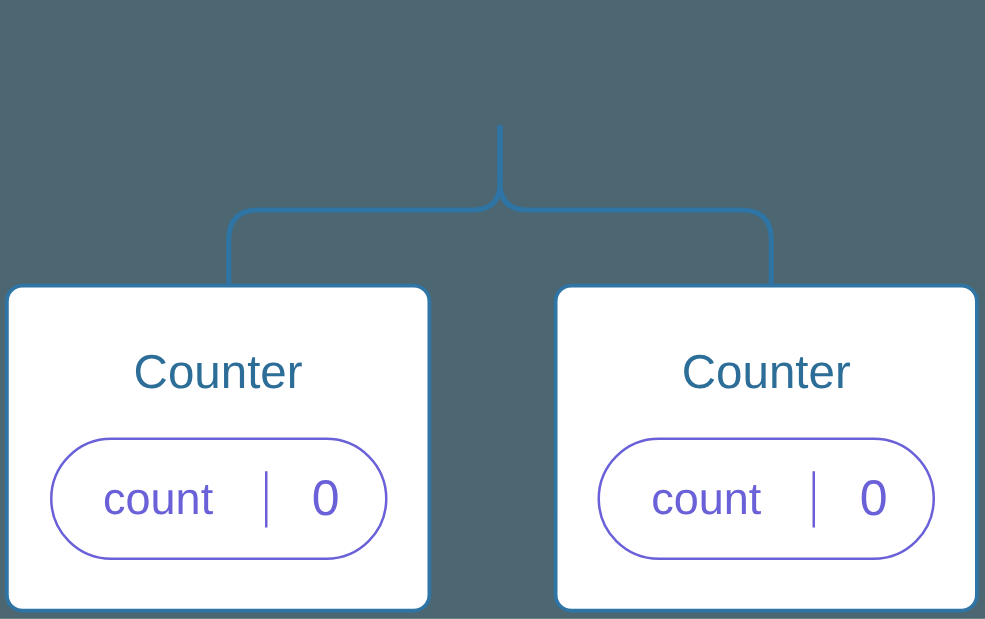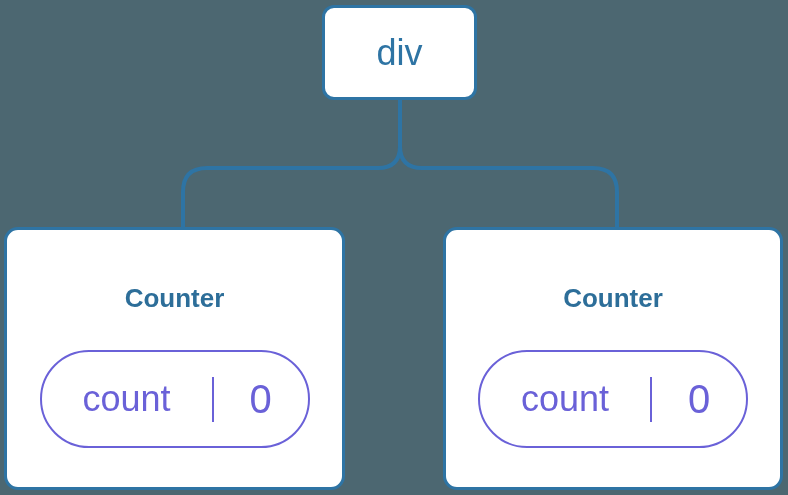--- a/index.html
+++ b/index.html
@@ -52,22 +52,22 @@
     border: 3px solid var(--blue, #2e74a4);
     border-radius: 14px;
     display: flex;
     flex-direction: column;
     align-items: center;
     padding-top: 46px;
   }
   .card.left  { left: 4px; }
   .card.right { left: 443px; width: 340px; }
   .card-title {
-    font-size: 26px;
-    font-weight: 700;
+    font-size: 38px;
+    font-weight: 400;
     line-height: 44px;
     color: var(--counter_text, #2d6e99);
   }
   .pill {
     margin-top: 30px;
     width: 270px;
     height: 98px;
     box-sizing: border-box;
     border: 2px solid var(--purple, #6a61d8);
     border-radius: 49px;
@@ -95,23 +95,20 @@
 </head>
 <body>
 
 <div class="stage">
 
   <svg class="connectors" viewBox="0 0 788 495" aria-hidden="true">
     <path d="M400 100 V146 Q400 168 378 168 H207 Q183 168 183 192 V227"></path>
     <path d="M400 100 V146 Q400 168 422 168 H593 Q617 168 617 192 V227"></path>
   </svg>
 
-  <div class="node root">
-    <span>div</span>
-  </div>
 
   <div class="node card left">
     <div class="card-title">Counter</div>
     <div class="pill">
       <span class="pill-key">count</span>
       <span class="pill-value">0</span>
     </div>
   </div>
 
   <div class="node card right">

